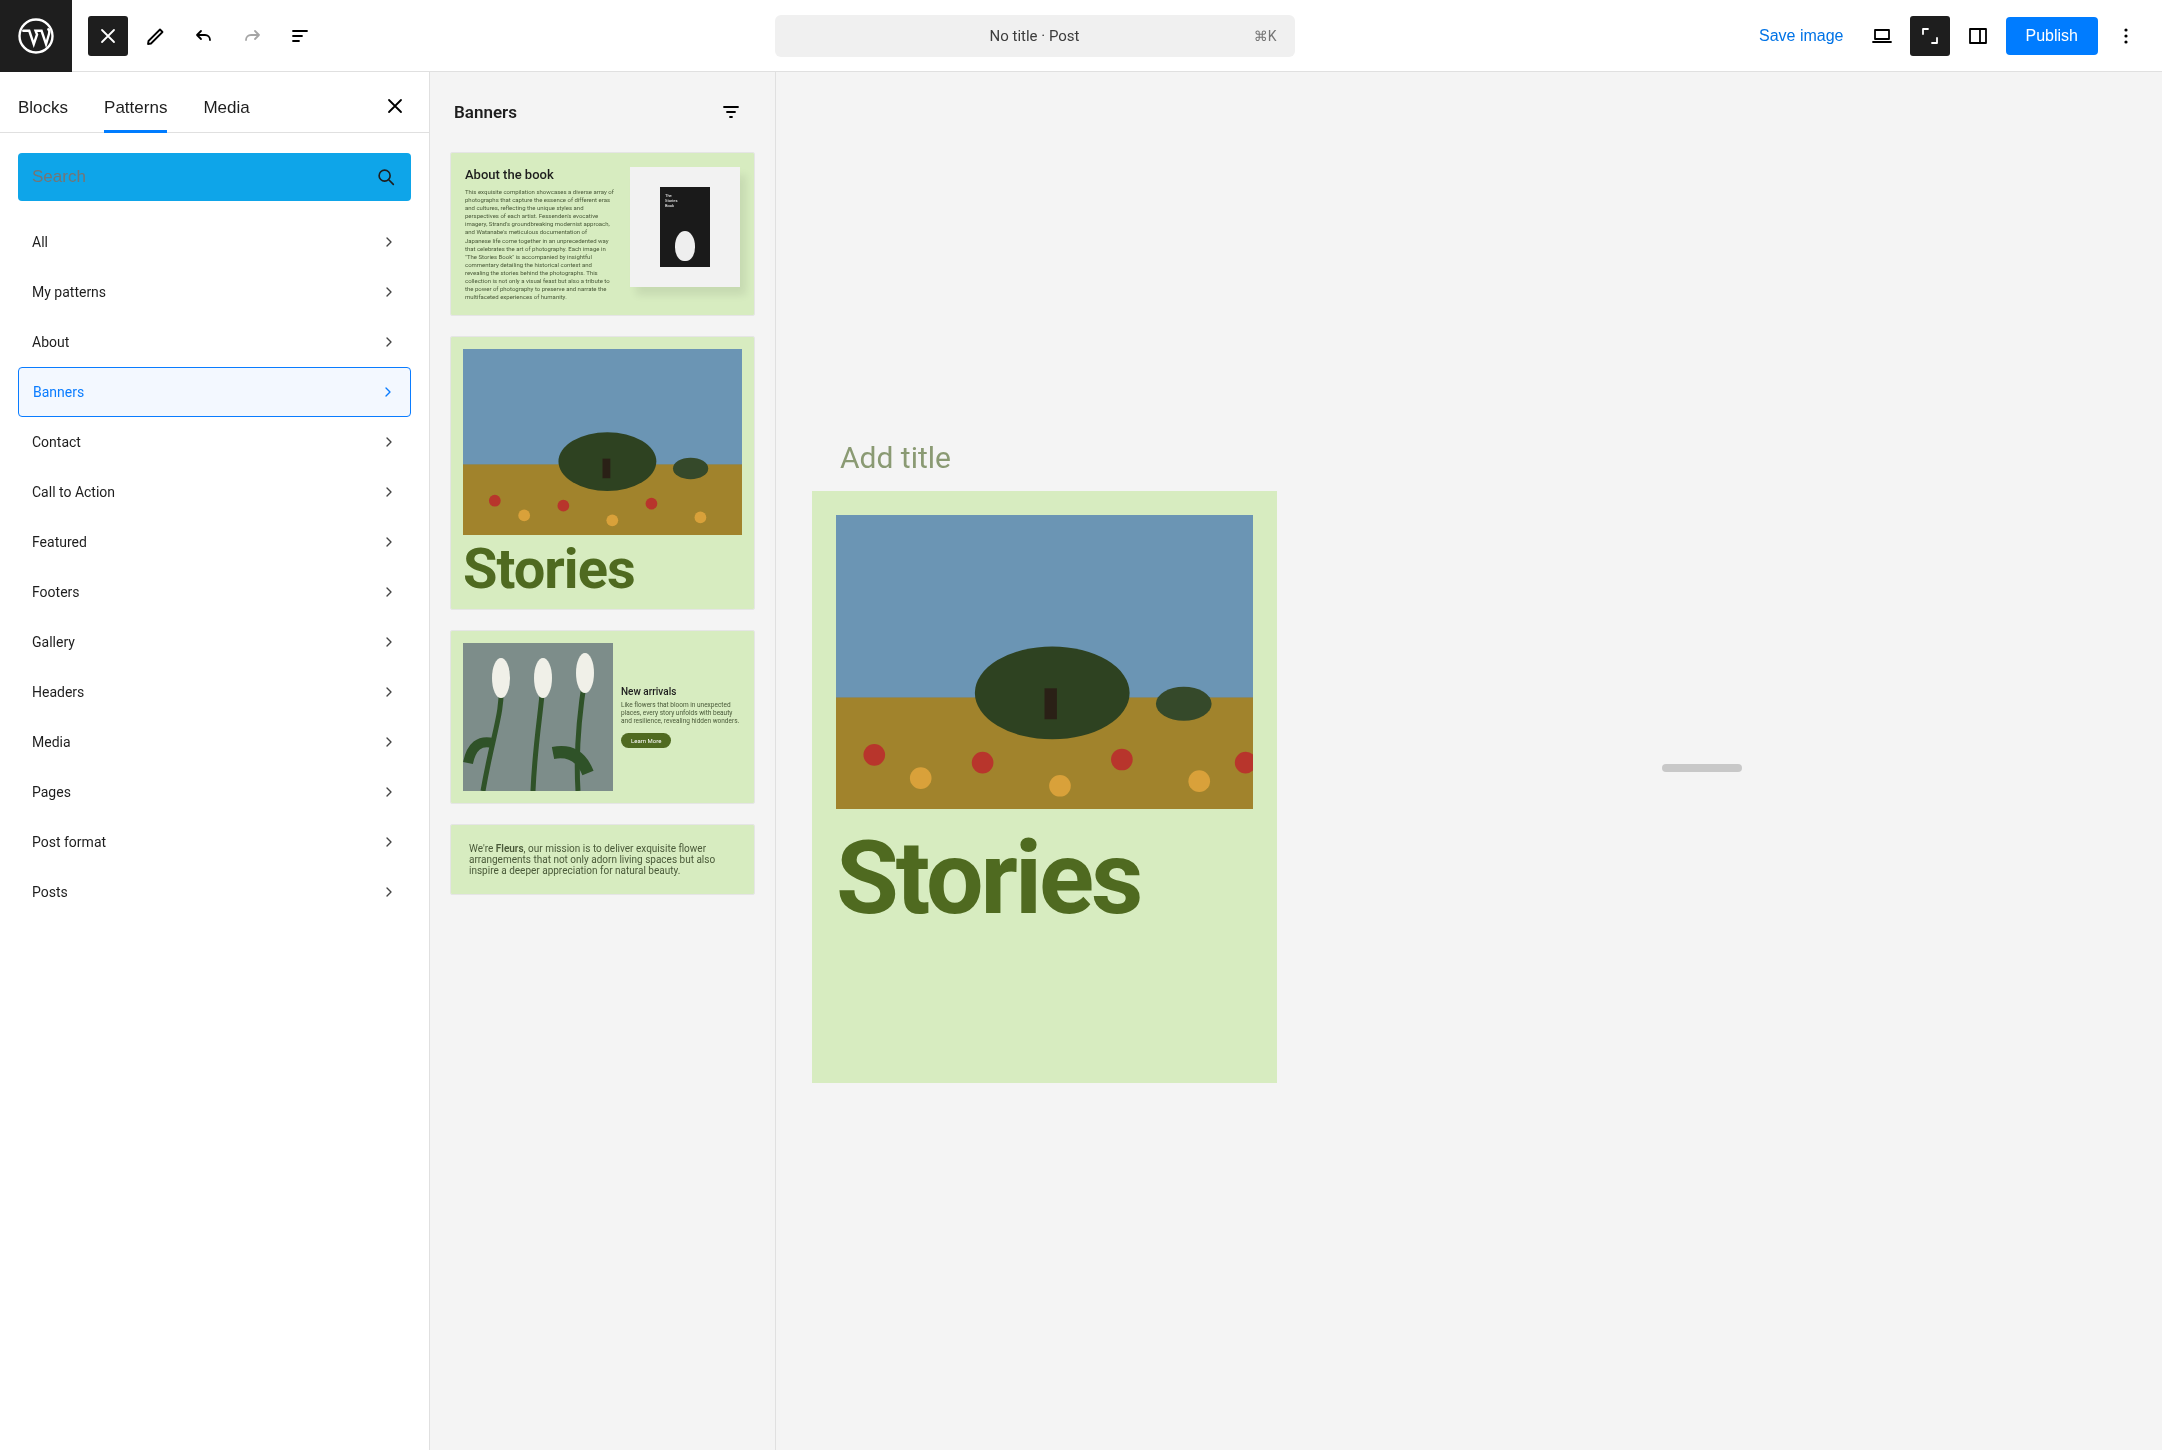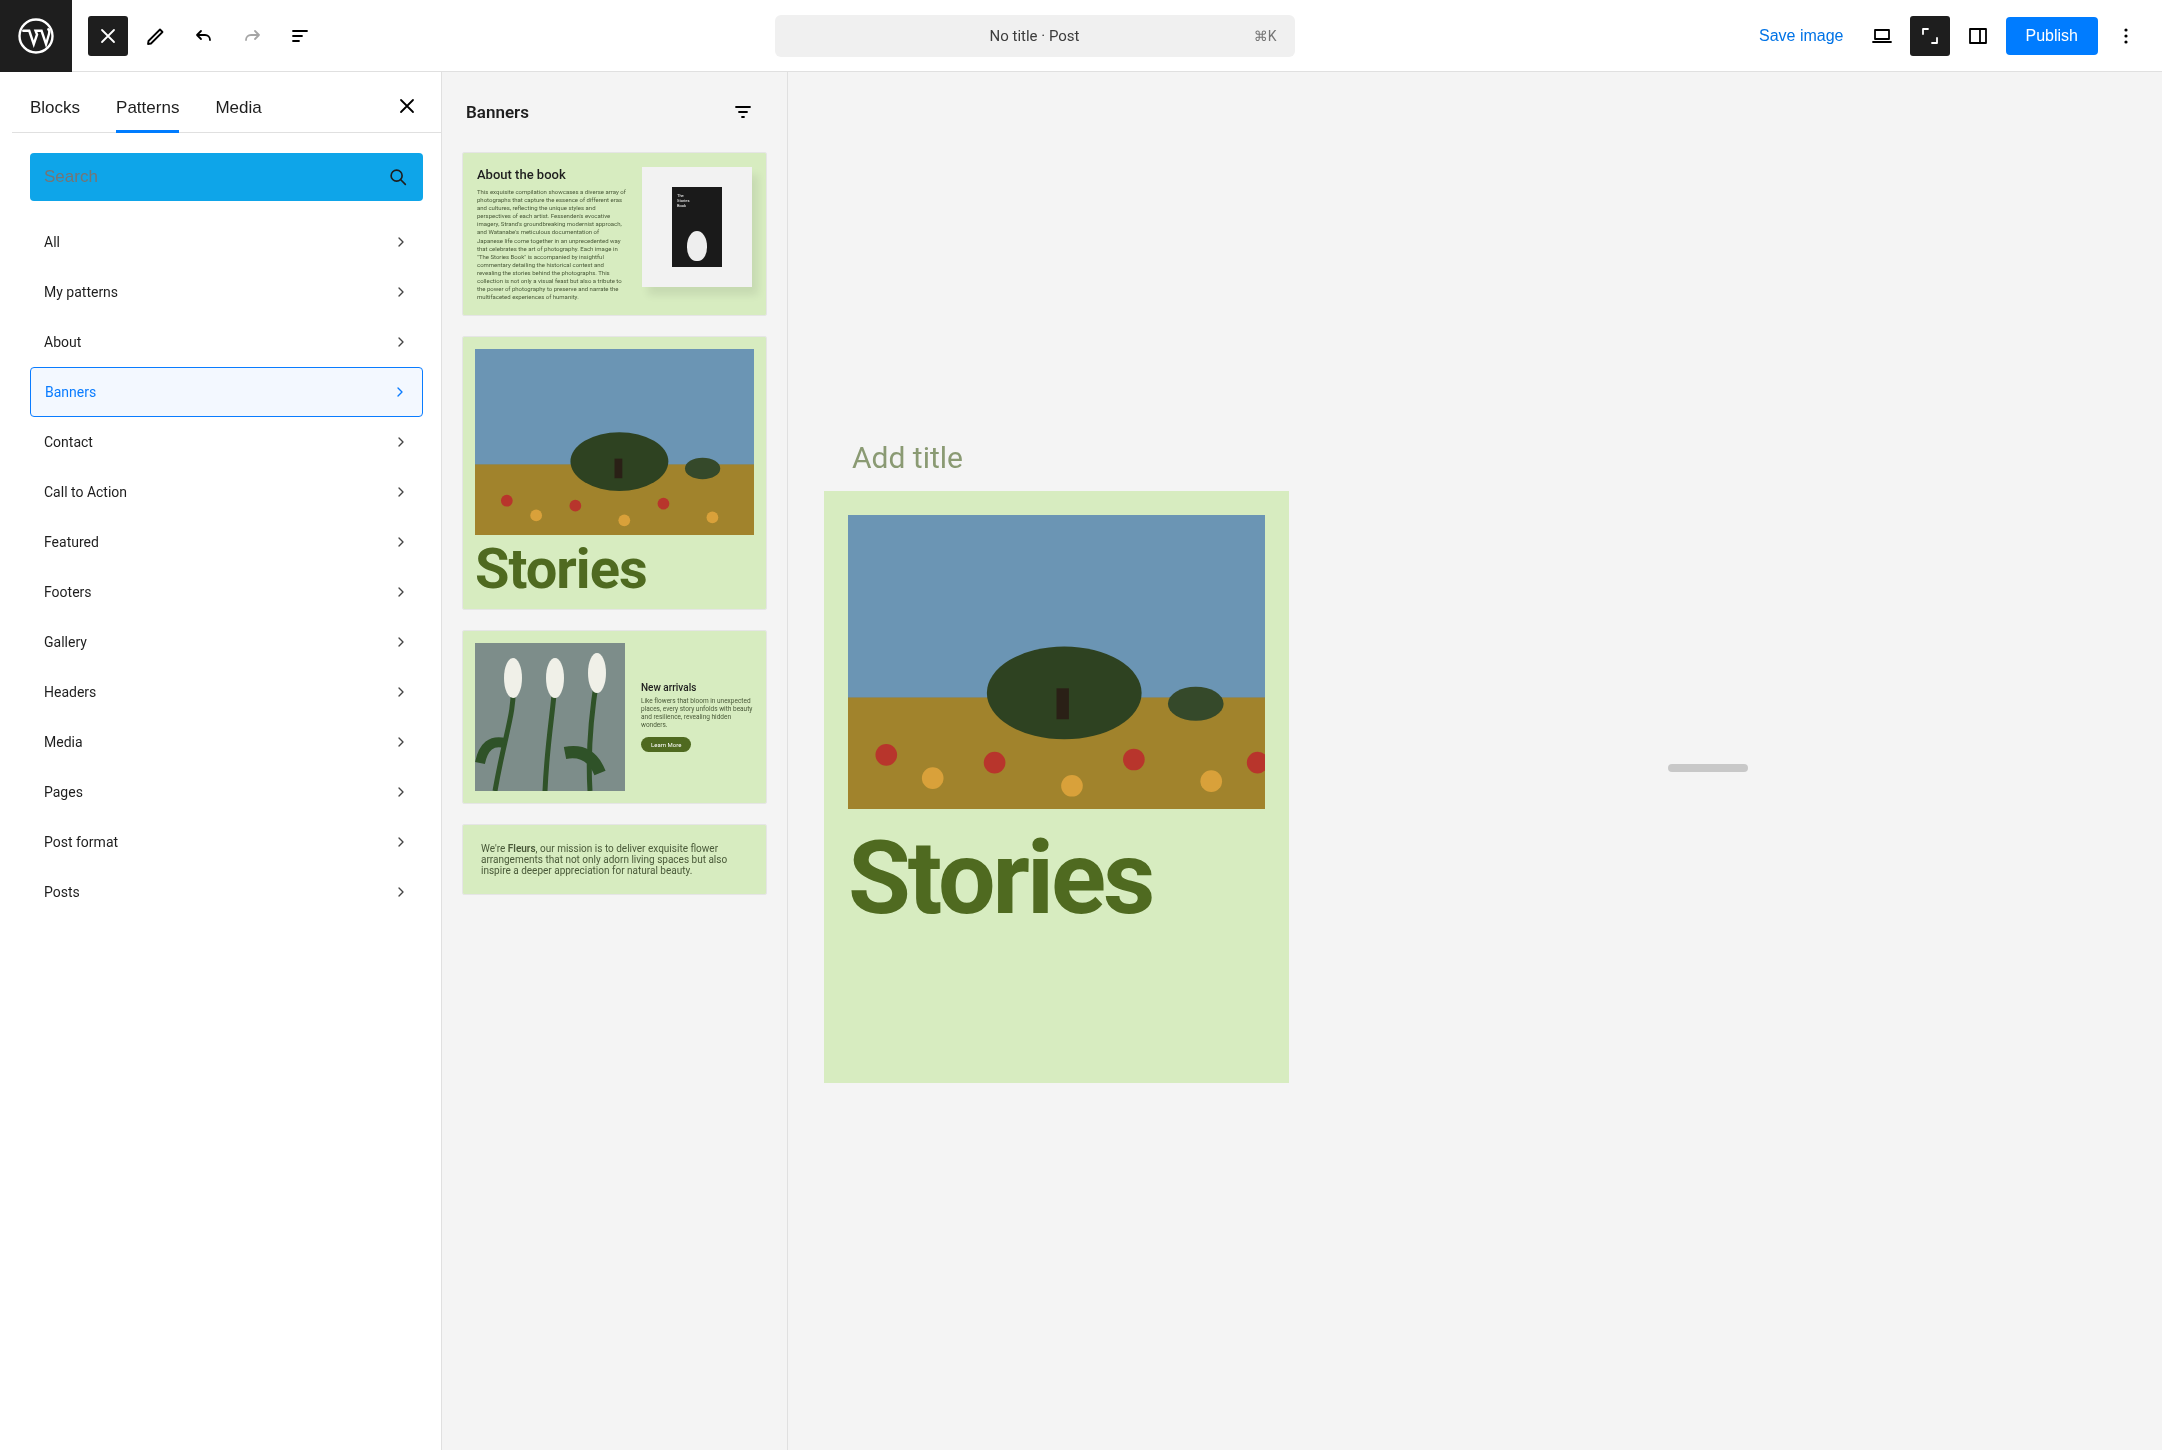--- a/index.html
+++ b/index.html
@@ -55,21 +55,20 @@
 
   
   .main { flex: 1; display: flex; min-height: 0; }
 
   
   .inserter {
     width: 430px; flex: 0 0 430px;
     border-right: 1px solid #e0e0e0;
     display: flex; flex-direction: column;
     background: #fff;
-    margin-left: 12px;
   }
   .inserter .tabs {
     display: flex; align-items: center;
     padding: 14px 18px 0 18px;
     border-bottom: 1px solid #e0e0e0;
     position: relative;
   }
   .inserter .tabs .tab {
     font-size: 17px; padding: 12px 0; margin-right: 36px;
     background: none; border: none; cursor: pointer; color: #1e1e1e;
@@ -143,21 +142,21 @@
 
   .pat-stories { padding: 12px; background:#d7ecc0; }
   .pat-stories .photo {
     width: 100%; height: 186px;
   }
   .pat-stories h2 {
     font-size: 56px; font-weight: 700; color: #4f6a20; letter-spacing:-1px;
     line-height: 1; padding-top: 6px;
   }
 
-  .pat-arrivals { padding: 12px; background:#d7ecc0; display:flex; gap:16px; }
+  .pat-arrivals { padding: 12px; background:#d7ecc0; display:flex; gap:8px; }
   .pat-arrivals .flowers { width: 150px; height: 148px; background:#9aa; }
   .pat-arrivals .right { flex:1; display:flex; flex-direction:column; justify-content:center; }
   .pat-arrivals h5 { font-size: 10px; font-weight:500; margin-bottom:4px; }
   .pat-arrivals p { font-size: 6.5px; color:#4a5a39; margin-bottom:8px; }
   .pat-arrivals .pill {
     align-self:flex-start; padding:4px 10px; background:#4f6a20; color:#fff;
     font-size:6px; border-radius:10px;
   }
 
   .pat-fleurs { padding: 18px; background:#d7ecc0; }

